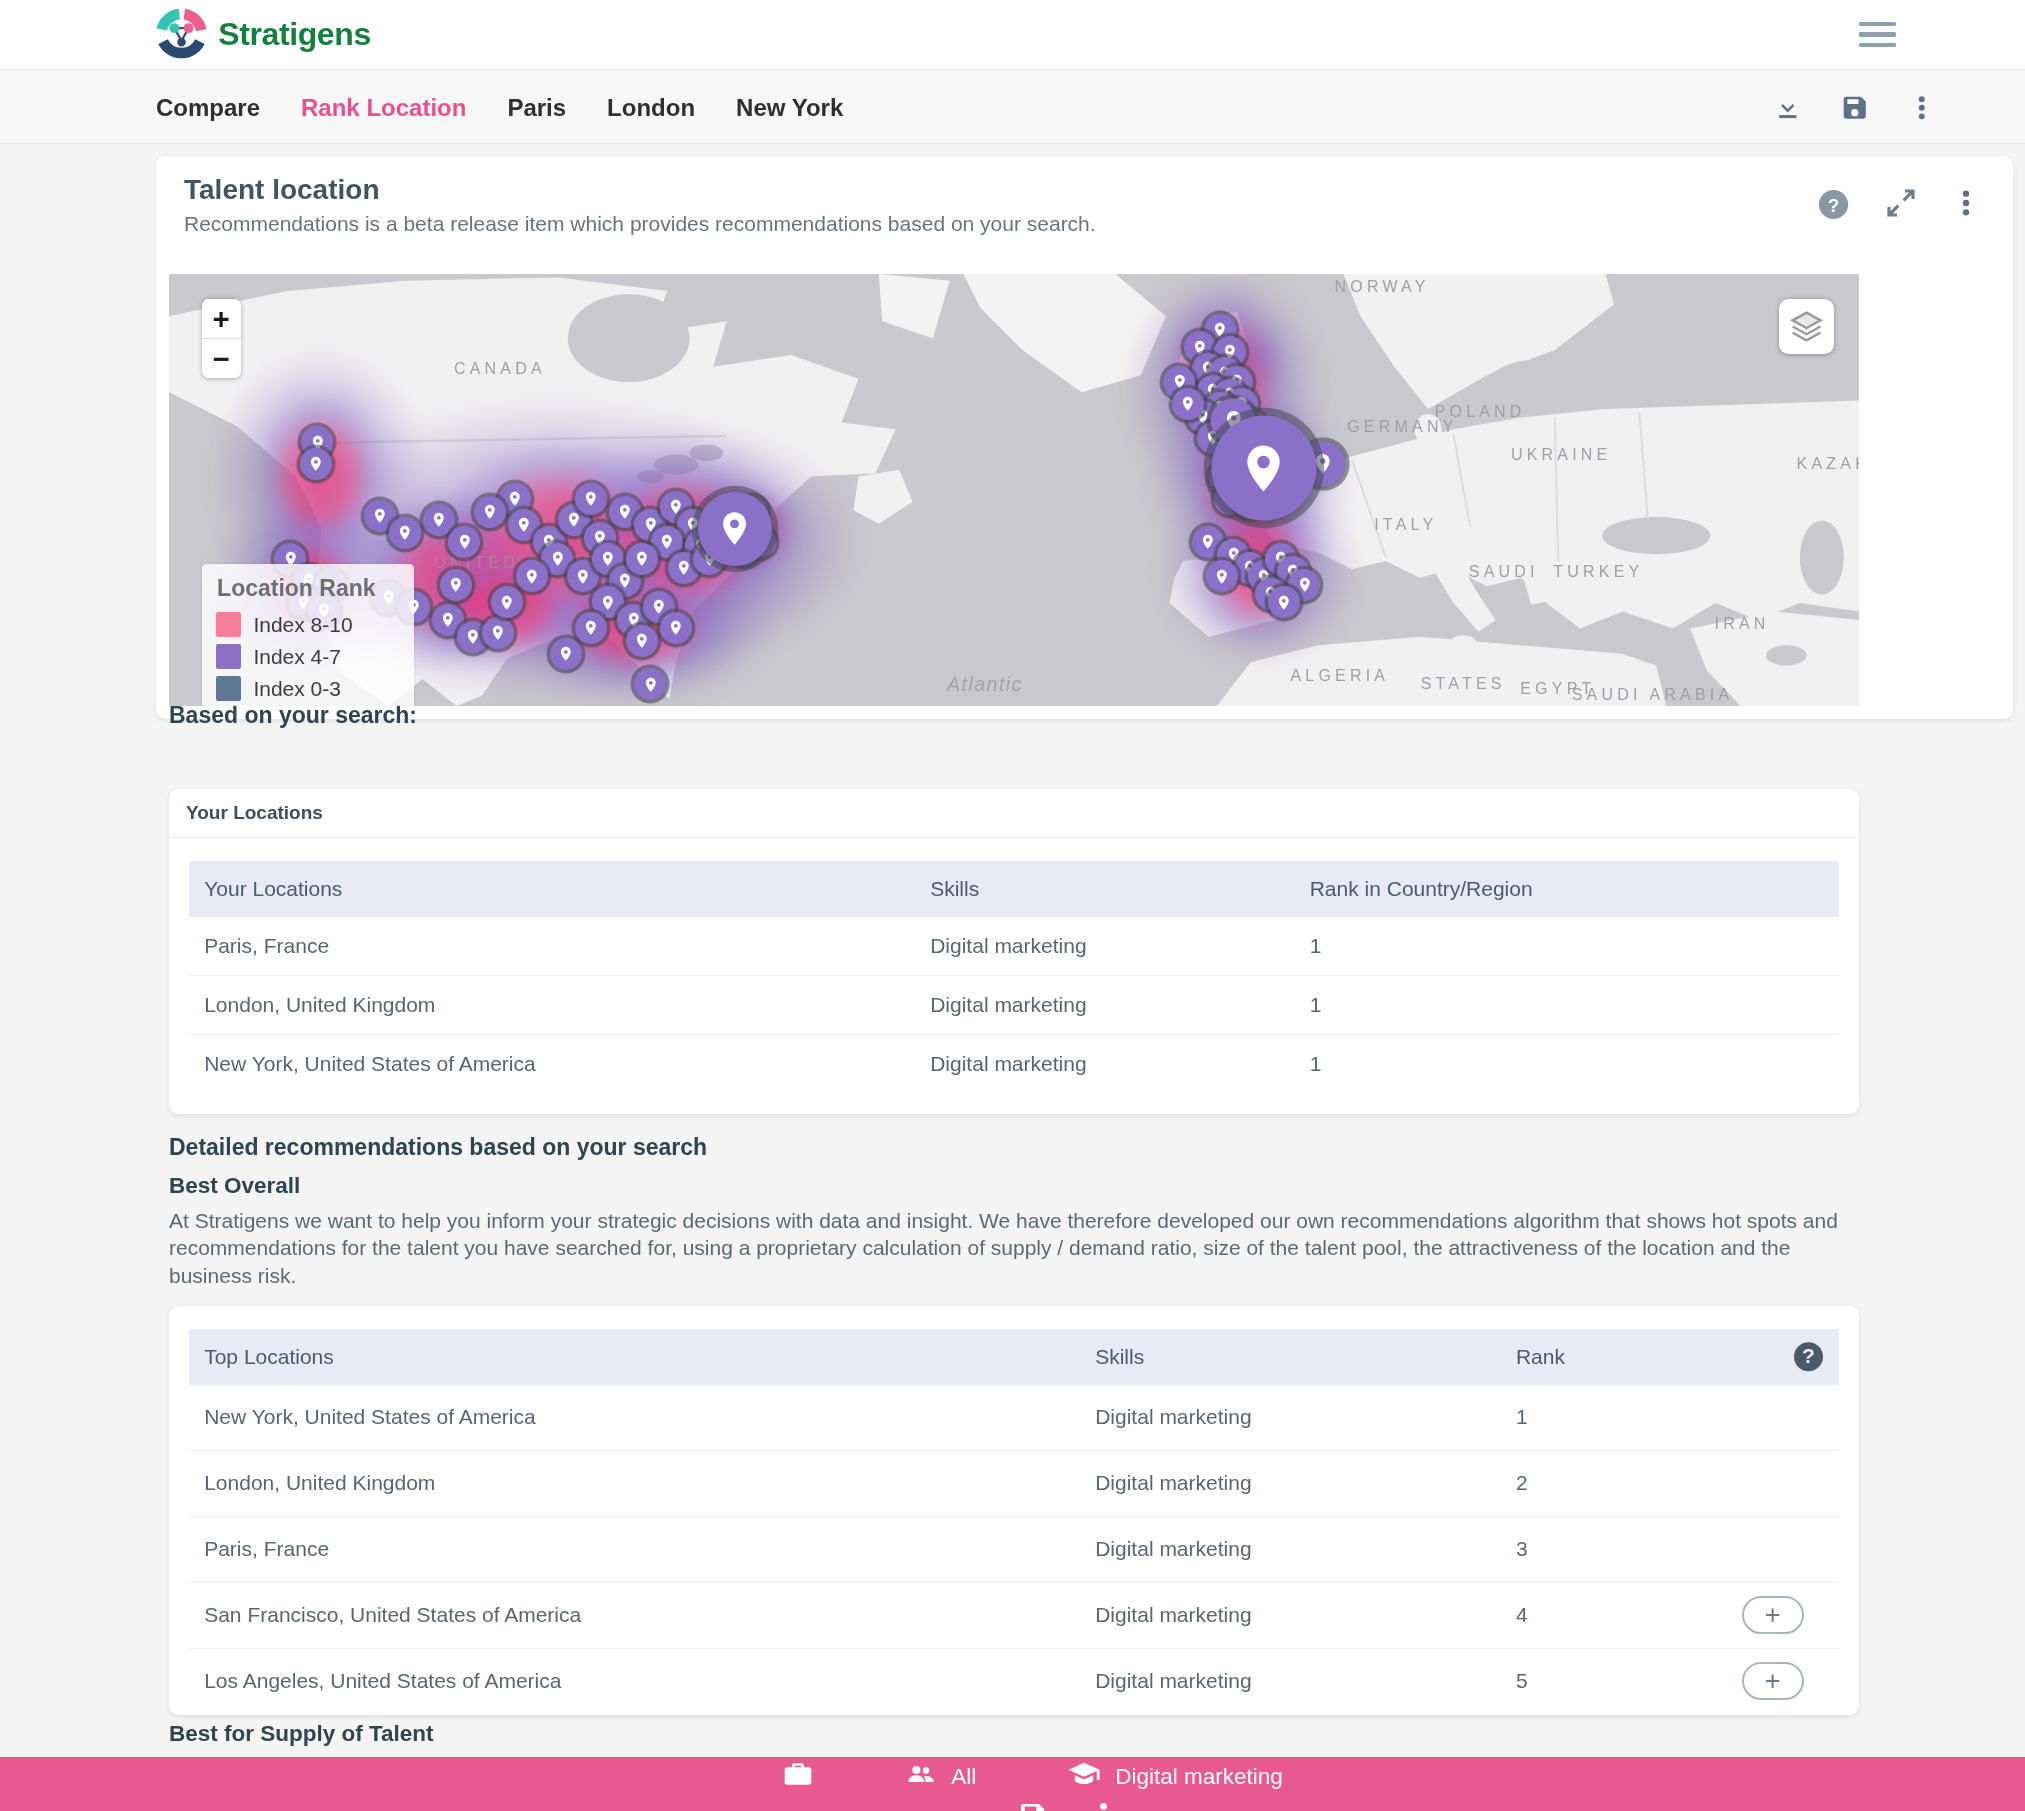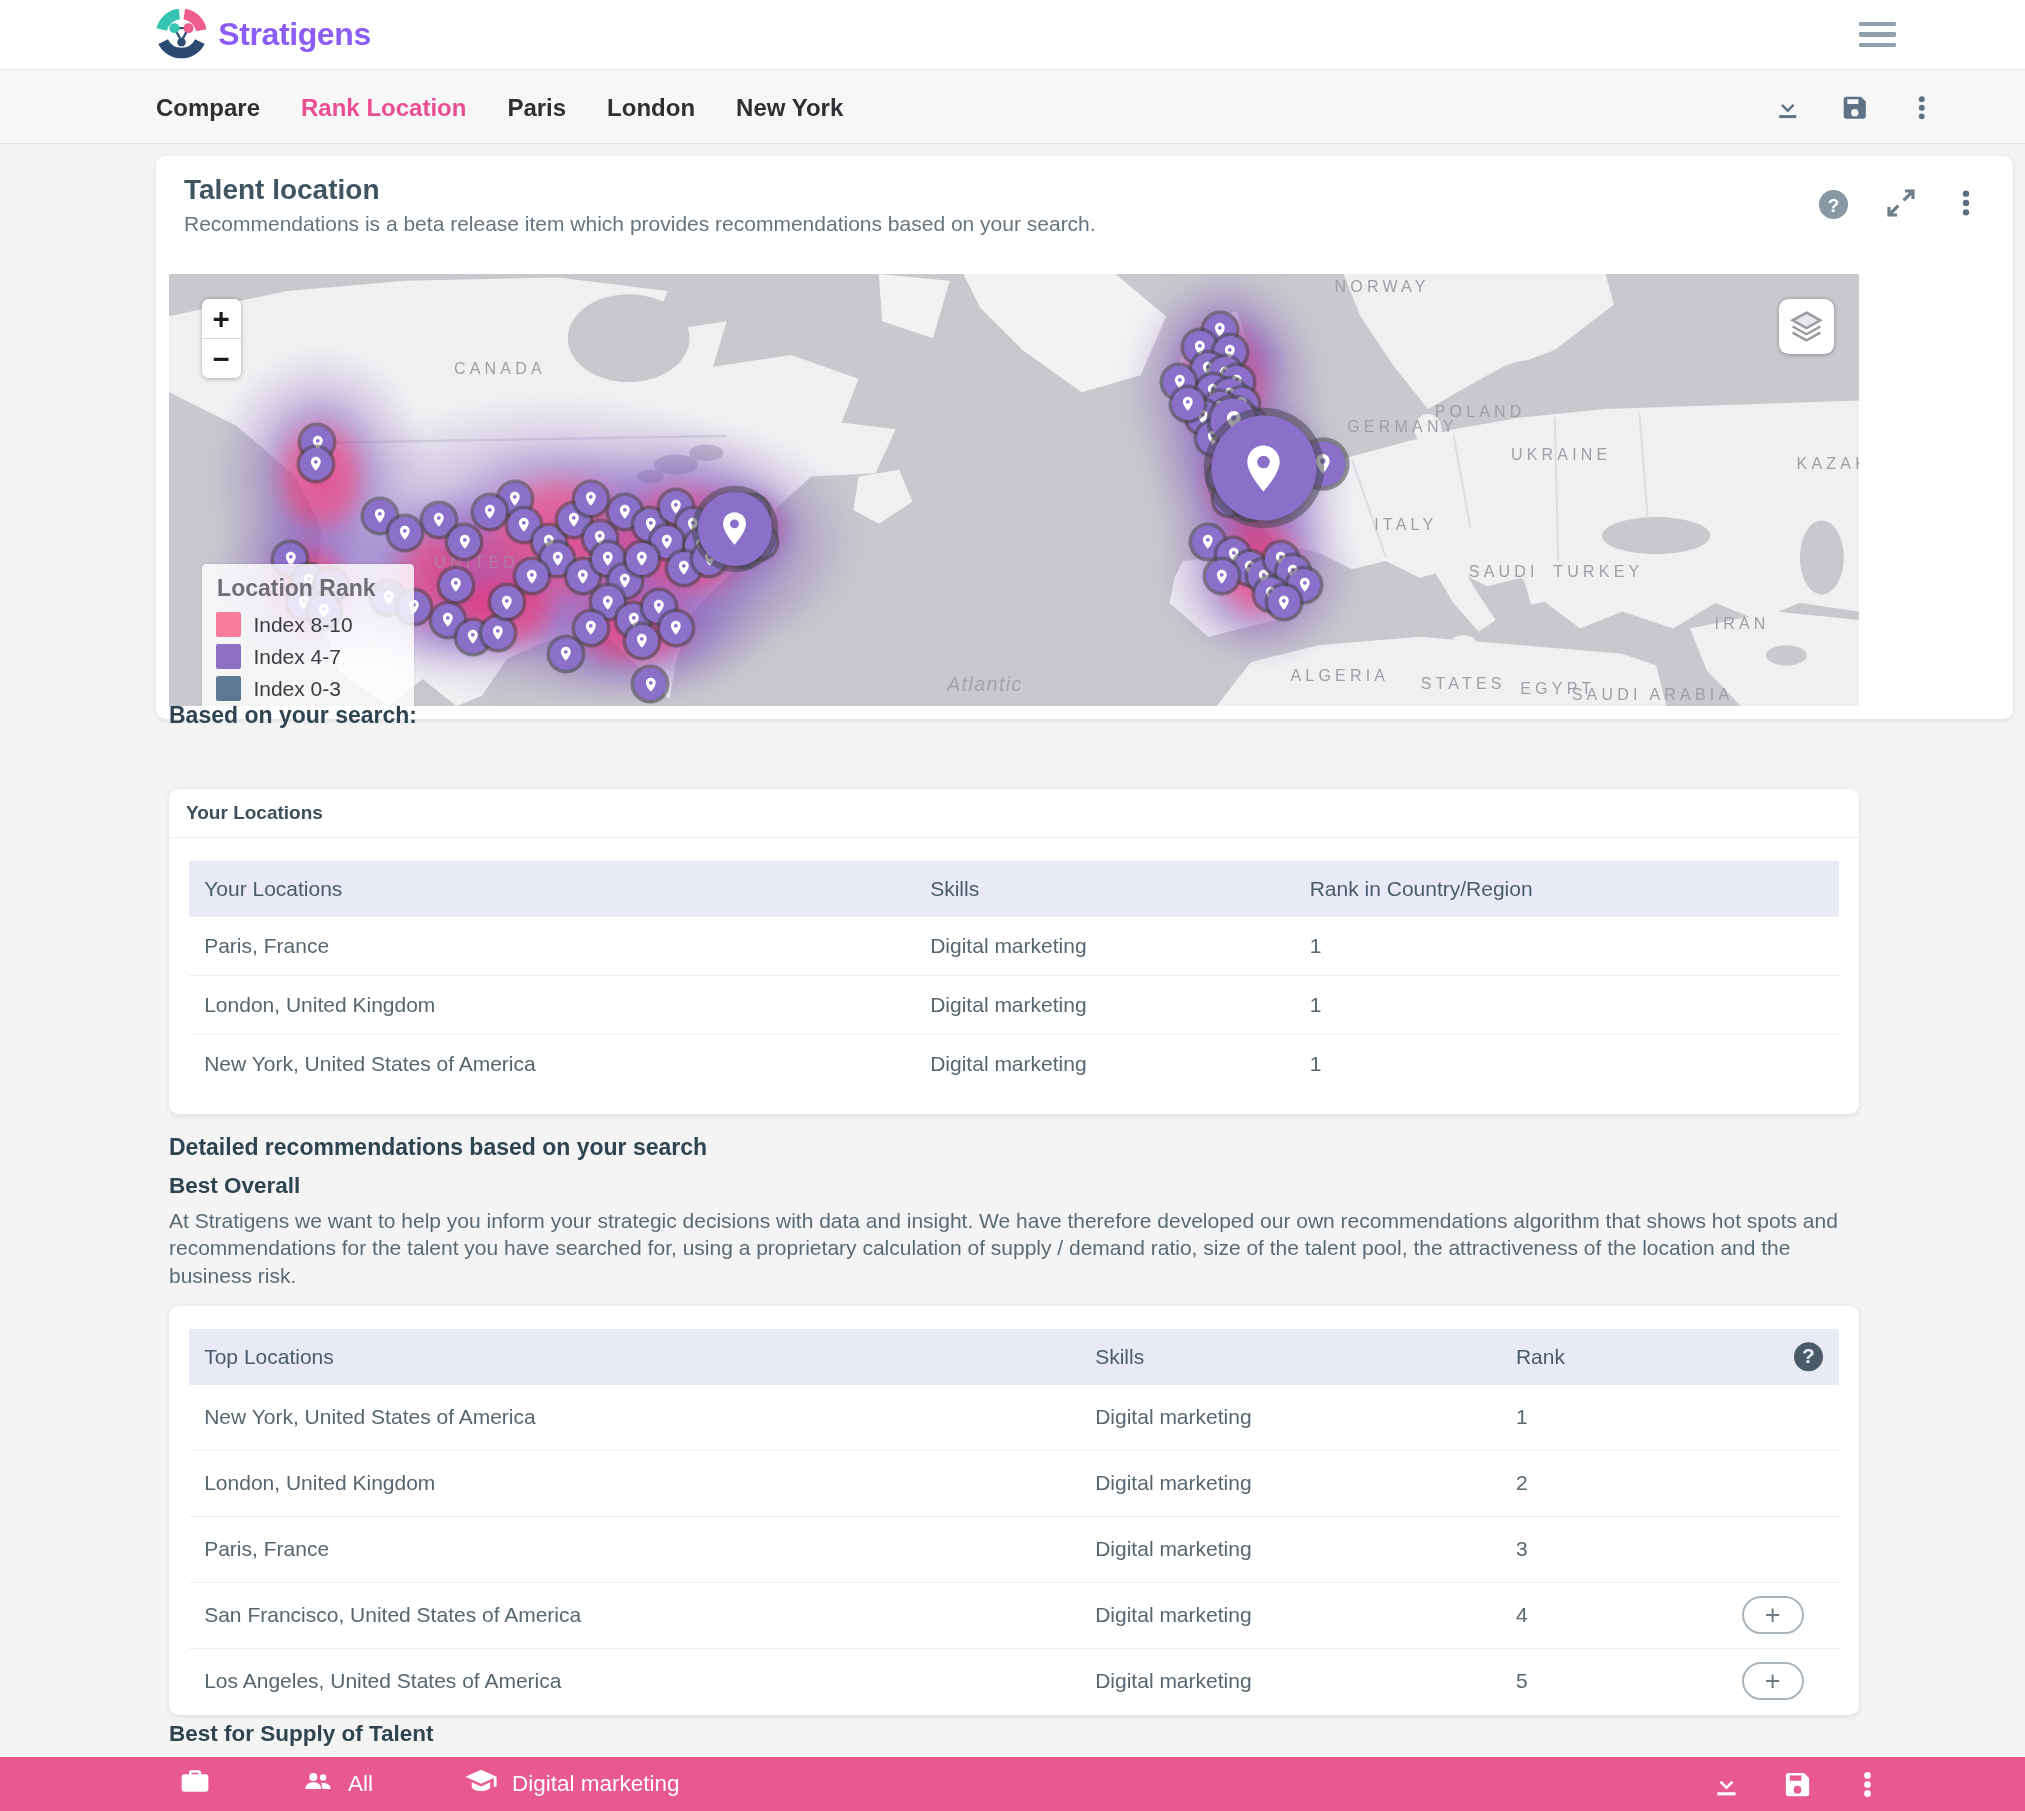--- a/index.html
+++ b/index.html
@@ -5,21 +5,21 @@
   html,body{margin:0;padding:0;}
   body{width:2025px;height:1811px;overflow:hidden;background:#f4f4f5;
        font-family:"Liberation Sans","DejaVu Sans",sans-serif;}
   .app{position:relative;width:2025px;height:1811px;background:#f4f4f5;overflow:hidden;}
 
   
   .topbar{position:absolute;left:0;top:0;width:2025px;height:70px;background:#ffffff;
           border-bottom:1.4px solid #e8e8ea;display:flex;align-items:center;justify-content:space-between;
           padding:0 125px 0 156px;box-sizing:border-box;z-index:30;}
   .brand{display:flex;align-items:center;gap:11.3px;cursor:pointer;}
-  .brand-name{font-size:32px;font-weight:bold;color:#8b5cf6;letter-spacing:-0.4px;}
+  .brand-name{font-size:32px;font-weight:bold;color:#15803d;letter-spacing:-0.4px;}
   .menu-btn{background:none;border:none;cursor:pointer;display:flex;flex-direction:column;gap:6.3px;padding:4.2px;}
   .menu-btn span{display:block;width:37px;height:4.2px;background:#8fa0ad;border-radius:1.4px;}
 
   
   .tabbar{position:absolute;left:0;top:72px;width:2025px;height:72px;background:#f7f7f8;
           border-bottom:1.4px solid #e3e3e6;display:flex;align-items:center;justify-content:space-between;
           padding:0 86px 0 156px;box-sizing:border-box;z-index:29;}
   .tab-list{display:flex;align-items:center;gap:41px;}
   .tab{font-size:24px;font-weight:600;color:#2f2f33;cursor:pointer;white-space:nowrap;}
   .tab.active{color:#ea4e92;font-weight:700;}
@@ -922,21 +922,21 @@
             <span class="tcell">Digital marketing</span>
             <span class="tcell">5</span>
             <button class="add-btn">+</button>
           </div>
         </div>
     </div>
   </section>
 
   <h3 class="section-h h-supply">Best for Supply of Talent</h3>
 
-  <footer class="footerbar" style="background: rgb(231, 89, 143);">
+  <footer class="footerbar" style="background: rgb(231, 89, 143); flex-direction: column;">
     <div class="foot-left">
         <div class="foot-filter">
           <span><svg width="32" height="32" viewBox="0 0 24 24" fill="#ffffff">
               <path d="M9 4h6a1.5 1.5 0 0 1 1.5 1.5V7H20a2 2 0 0 1 2 2v9a2 2 0 0 1-2 2H4a2 2 0 0 1-2-2V9a2 2 0 0 1 2-2h3.5V5.5A1.5 1.5 0 0 1 9 4zm.5 3h5V5.8h-5zM2 12h20v1.6H2z"></path>
             </svg></span>
         </div>
         <div class="foot-filter">
           <span><svg width="32" height="32" viewBox="0 0 24 24" fill="#ffffff">
               <circle cx="8.5" cy="9" r="3"></circle>
               <circle cx="15.8" cy="9.4" r="2.4"></circle>

